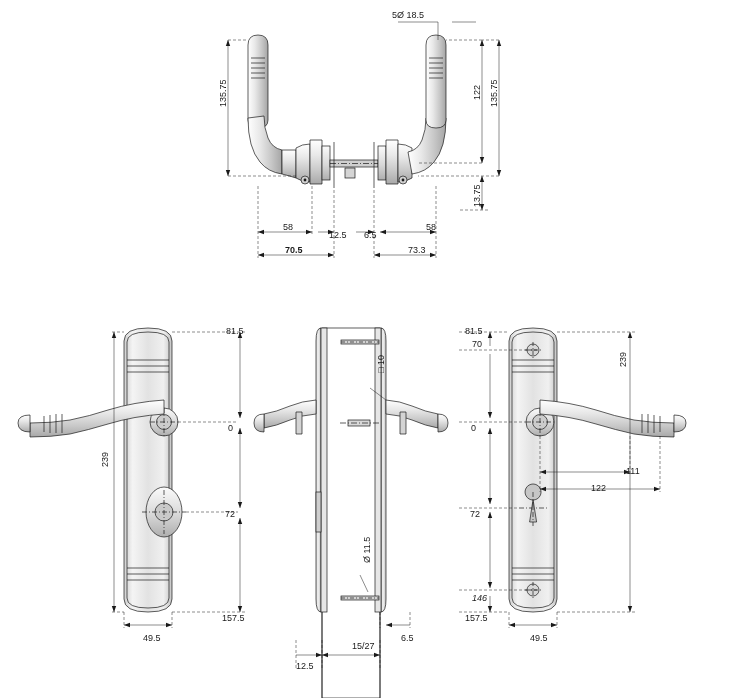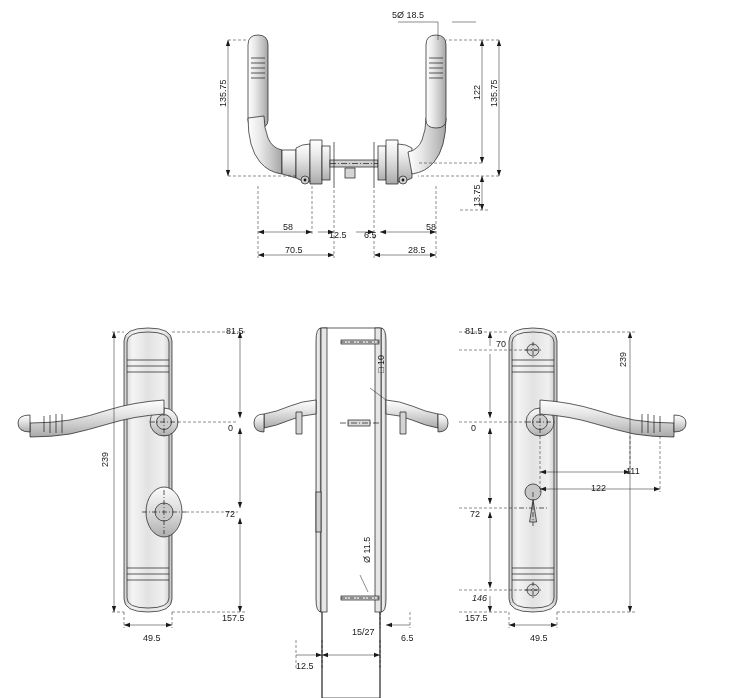--- a/index.html
+++ b/index.html
@@ -369,35 +369,35 @@
   <div id="labels">
       <div class="dimtext" style="left: 392px; top: 10px;">5Ø 18.5</div>
       <div class="dimtext vert" style="left: 218px; top: 107px;">135.75</div>
       <div class="dimtext vert" style="left: 472px; top: 100px;">122</div>
       <div class="dimtext vert" style="left: 489px; top: 107px;">135.75</div>
       <div class="dimtext vert" style="left: 472px; top: 207px;">13.75</div>
       <div class="dimtext" style="left: 283px; top: 222px;">58</div>
       <div class="dimtext" style="left: 329px; top: 230px;">12.5</div>
       <div class="dimtext" style="left: 364px; top: 230px;">6.5</div>
       <div class="dimtext" style="left: 426px; top: 222px;">58</div>
-      <div class="dimtext" style="left: 285px; top: 245px;">70.5</div>
-      <div class="dimtext" style="left: 408px; top: 245px;">28.5</div>
+      <div class="dimtext" style="left: 285px; top: 245px; font-weight: bold;">70.5</div>
+      <div class="dimtext" style="left: 408px; top: 245px;">73.3</div>
       <div class="dimtext" style="left: 226px; top: 326px;">81.5</div>
       <div class="dimtext" style="left: 228px; top: 423px;">0</div>
       <div class="dimtext vert" style="left: 100px; top: 467px;">239</div>
       <div class="dimtext" style="left: 225px; top: 509px;">72</div>
       <div class="dimtext" style="left: 222px; top: 613px;">157.5</div>
       <div class="dimtext" style="left: 143px; top: 633px;">49.5</div>
       <div class="dimtext vert" style="left: 376px; top: 373px;">□ 10</div>
       <div class="dimtext vert" style="left: 362px; top: 563px;">Ø 11.5</div>
       <div class="dimtext" style="left: 401px; top: 633px;">6.5</div>
       <div class="dimtext" style="left: 296px; top: 661px;">12.5</div>
-      <div class="dimtext" style="left: 352px; top: 627px;">15/27</div>
+      <div class="dimtext" style="left: 352px; top: 641px;">15/27</div>
       <div class="dimtext" style="left: 465px; top: 326px;">81.5</div>
-      <div class="dimtext" style="left: 472px; top: 339px; margin-left: 24px;">70</div>
+      <div class="dimtext" style="left: 472px; top: 339px;">70</div>
       <div class="dimtext vert" style="left: 618px; top: 367px;">239</div>
       <div class="dimtext" style="left: 471px; top: 423px;">0</div>
       <div class="dimtext" style="left: 626px; top: 466px;">111</div>
       <div class="dimtext" style="left: 591px; top: 483px;">122</div>
       <div class="dimtext" style="left: 470px; top: 509px;">72</div>
       <div class="dimtext" style="left: 472px; top: 593px; font-style: italic;">146</div>
       <div class="dimtext" style="left: 465px; top: 613px;">157.5</div>
       <div class="dimtext" style="left: 530px; top: 633px;">49.5</div>
     </div>
 

